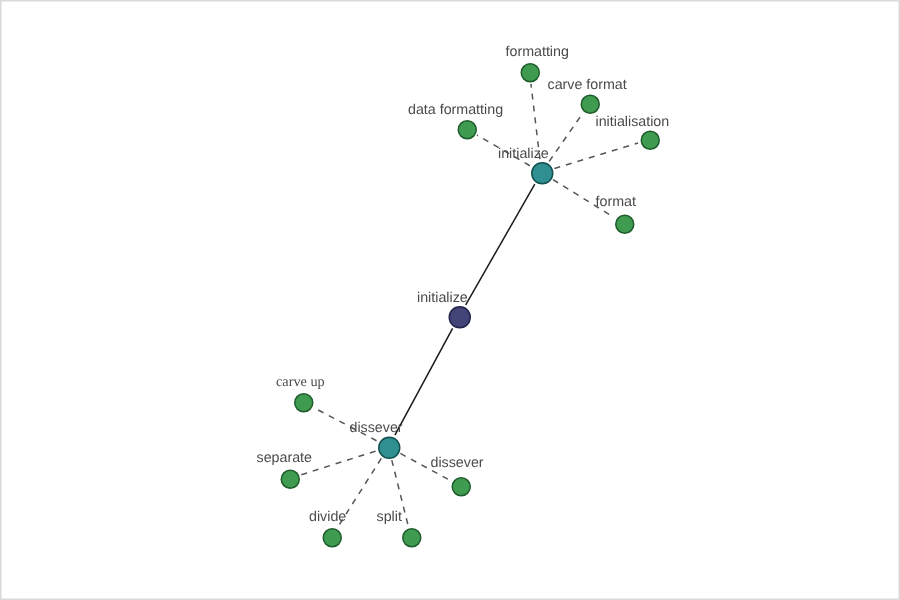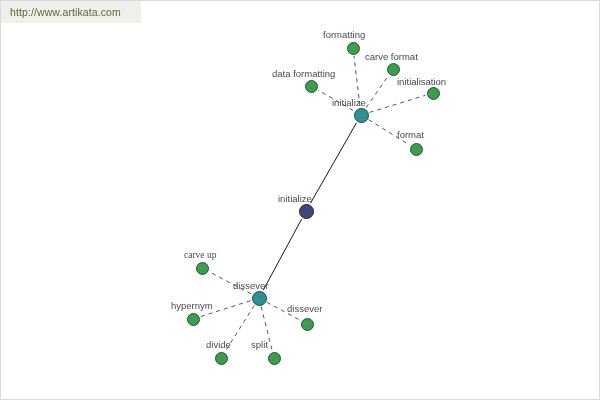--- a/index.html
+++ b/index.html
@@ -68,61 +68,58 @@
     color: #4a4a4a;
     white-space: nowrap;
     z-index: 3;
   }
 </style>
 </head>
 <body>
 
 <div id="app">
 
-  <div id="url-bar">
-    <span id="url-text">http://www.artikata.com</span>
-  </div>
 
   <svg id="graph-canvas" viewBox="0 0 600 400" width="600" height="400" xmlns="http://www.w3.org/2000/svg">
     <g id="edge-group">
         <line x1="358.9329526998776" y1="105.06347886147515" x2="352.9484864889977" y2="54.94357434535543" stroke="#555555" stroke-width="1" stroke-dasharray="4,4"></line>
         <line x1="365.1395803937874" y1="106.61185318393062" x2="387.4314840944112" y2="74.5672416142839" stroke="#555555" stroke-width="1" stroke-dasharray="4,4"></line>
         <line x1="352.21471929664375" y1="109.48453719205338" x2="316.92024951409445" y2="89.01374471817476" stroke="#555555" stroke-width="1" stroke-dasharray="4,4"></line>
         <line x1="368.60716413946204" y1="111.37003317960881" x2="424.3491874315893" y2="94.33774828479216" stroke="#555555" stroke-width="1" stroke-dasharray="4,4"></line>
         <line x1="367.65535112591436" y1="118.73239887783797" x2="408.1952434436317" y2="143.7934232196996" stroke="#555555" stroke-width="1" stroke-dasharray="4,4"></line>
         <line x1="355.5259920655195" y1="121.80917748563866" x2="309.4740079344805" y2="202.19082251436134" stroke="#1a1a1a" stroke-width="1"></line>
         <line x1="300.7222504831845" y1="217.918387403467" x2="262.2777495168155" y2="289.08161259653303" stroke="#1a1a1a" stroke-width="1"></line>
         <line x1="250.03573599856216" y1="292.8082821045064" x2="208.07934577905587" y2="270.725971462661" stroke="#555555" stroke-width="1" stroke-dasharray="4,4"></line>
         <line x1="249.42366797988063" y1="299.72883291549255" x2="199.6234062401061" y2="315.57437074178443" stroke="#555555" stroke-width="1" stroke-dasharray="4,4"></line>
         <line x1="265.91362769883096" y1="301.28654833686676" x2="298.9656642677058" y2="319.189734811674" stroke="#555555" stroke-width="1" stroke-dasharray="4,4"></line>
         <line x1="253.1845312693409" y1="304.6033716799881" x2="224.28041664947474" y2="350.2414473955662" stroke="#555555" stroke-width="1" stroke-dasharray="4,4"></line>
         <line x1="260.182820625327" y1="305.731282501308" x2="271.05971499970934" y2="349.23885999883737" stroke="#555555" stroke-width="1" stroke-dasharray="4,4"></line>
       </g>
   </svg>
 
   <div id="node-layer">
-      <div class="node-label" style="left: 322px; top: 28px;">formatting</div>
+      <div class="node-label" style="left: 336px; top: 28px;">formatting</div>
       <div class="graph-node" title="formatting" style="left: 345.5px; top: 40.5px; width: 13px; height: 13px; background: rgb(63, 155, 79); border: 1px solid rgb(30, 92, 44);"></div>
       <div class="node-label" style="left: 364px; top: 50px;">carve format</div>
       <div class="graph-node" title="data format" style="left: 385.5px; top: 61.5px; width: 13px; height: 13px; background: rgb(63, 155, 79); border: 1px solid rgb(30, 92, 44);"></div>
       <div class="node-label" style="left: 271px; top: 67px;">data formatting</div>
       <div class="graph-node" title="data formatting" style="left: 303.5px; top: 78.5px; width: 13px; height: 13px; background: rgb(63, 155, 79); border: 1px solid rgb(30, 92, 44);"></div>
       <div class="node-label" style="left: 396px; top: 75px;">initialisation</div>
       <div class="graph-node" title="initialisation" style="left: 425.5px; top: 85.5px; width: 13px; height: 13px; background: rgb(63, 155, 79); border: 1px solid rgb(30, 92, 44);"></div>
       <div class="node-label" style="left: 331px; top: 96px;">initialize</div>
       <div class="graph-node" title="derivation" style="left: 352.5px; top: 106.5px; width: 15px; height: 15px; background: rgb(47, 143, 145); border: 1px solid rgb(20, 81, 79);"></div>
       <div class="node-label" style="left: 396px; top: 128px;">format</div>
       <div class="graph-node" title="format" style="left: 408.5px; top: 141.5px; width: 13px; height: 13px; background: rgb(63, 155, 79); border: 1px solid rgb(30, 92, 44);"></div>
       <div class="node-label" style="left: 277px; top: 192px;">initialize</div>
       <div class="graph-node" title="initialize" style="left: 297.5px; top: 202.5px; width: 15px; height: 15px; background: rgb(67, 68, 119); border: 1px solid rgb(34, 35, 74);"></div>
       <div class="node-label" style="left: 183px; top: 249px; font-family: Liberation Serif, serif;">carve up</div>
       <div class="graph-node" title="carve up" style="left: 194.5px; top: 260.5px; width: 13px; height: 13px; background: rgb(63, 155, 79); border: 1px solid rgb(30, 92, 44);"></div>
       <div class="node-label" style="left: 232px; top: 279px;">dissever</div>
       <div class="graph-node" title="hypernym" style="left: 250.5px; top: 289.5px; width: 15px; height: 15px; background: rgb(47, 143, 145); border: 1px solid rgb(20, 81, 79);"></div>
-      <div class="node-label" style="left: 170px; top: 299px;">hypernym</div>
+      <div class="node-label" style="left: 170px; top: 299px;">separate</div>
       <div class="graph-node" title="separate" style="left: 185.5px; top: 311.5px; width: 13px; height: 13px; background: rgb(63, 155, 79); border: 1px solid rgb(30, 92, 44);"></div>
       <div class="node-label" style="left: 286px; top: 302px;">dissever</div>
       <div class="graph-node" title="dissever" style="left: 299.5px; top: 316.5px; width: 13px; height: 13px; background: rgb(63, 155, 79); border: 1px solid rgb(30, 92, 44);"></div>
       <div class="node-label" style="left: 205px; top: 338px;">divide</div>
       <div class="graph-node" title="divide" style="left: 213.5px; top: 350.5px; width: 13px; height: 13px; background: rgb(63, 155, 79); border: 1px solid rgb(30, 92, 44);"></div>
       <div class="node-label" style="left: 250px; top: 338px;">split</div>
       <div class="graph-node" title="split" style="left: 266.5px; top: 350.5px; width: 13px; height: 13px; background: rgb(63, 155, 79); border: 1px solid rgb(30, 92, 44);"></div>
     </div>
 
 </div>

